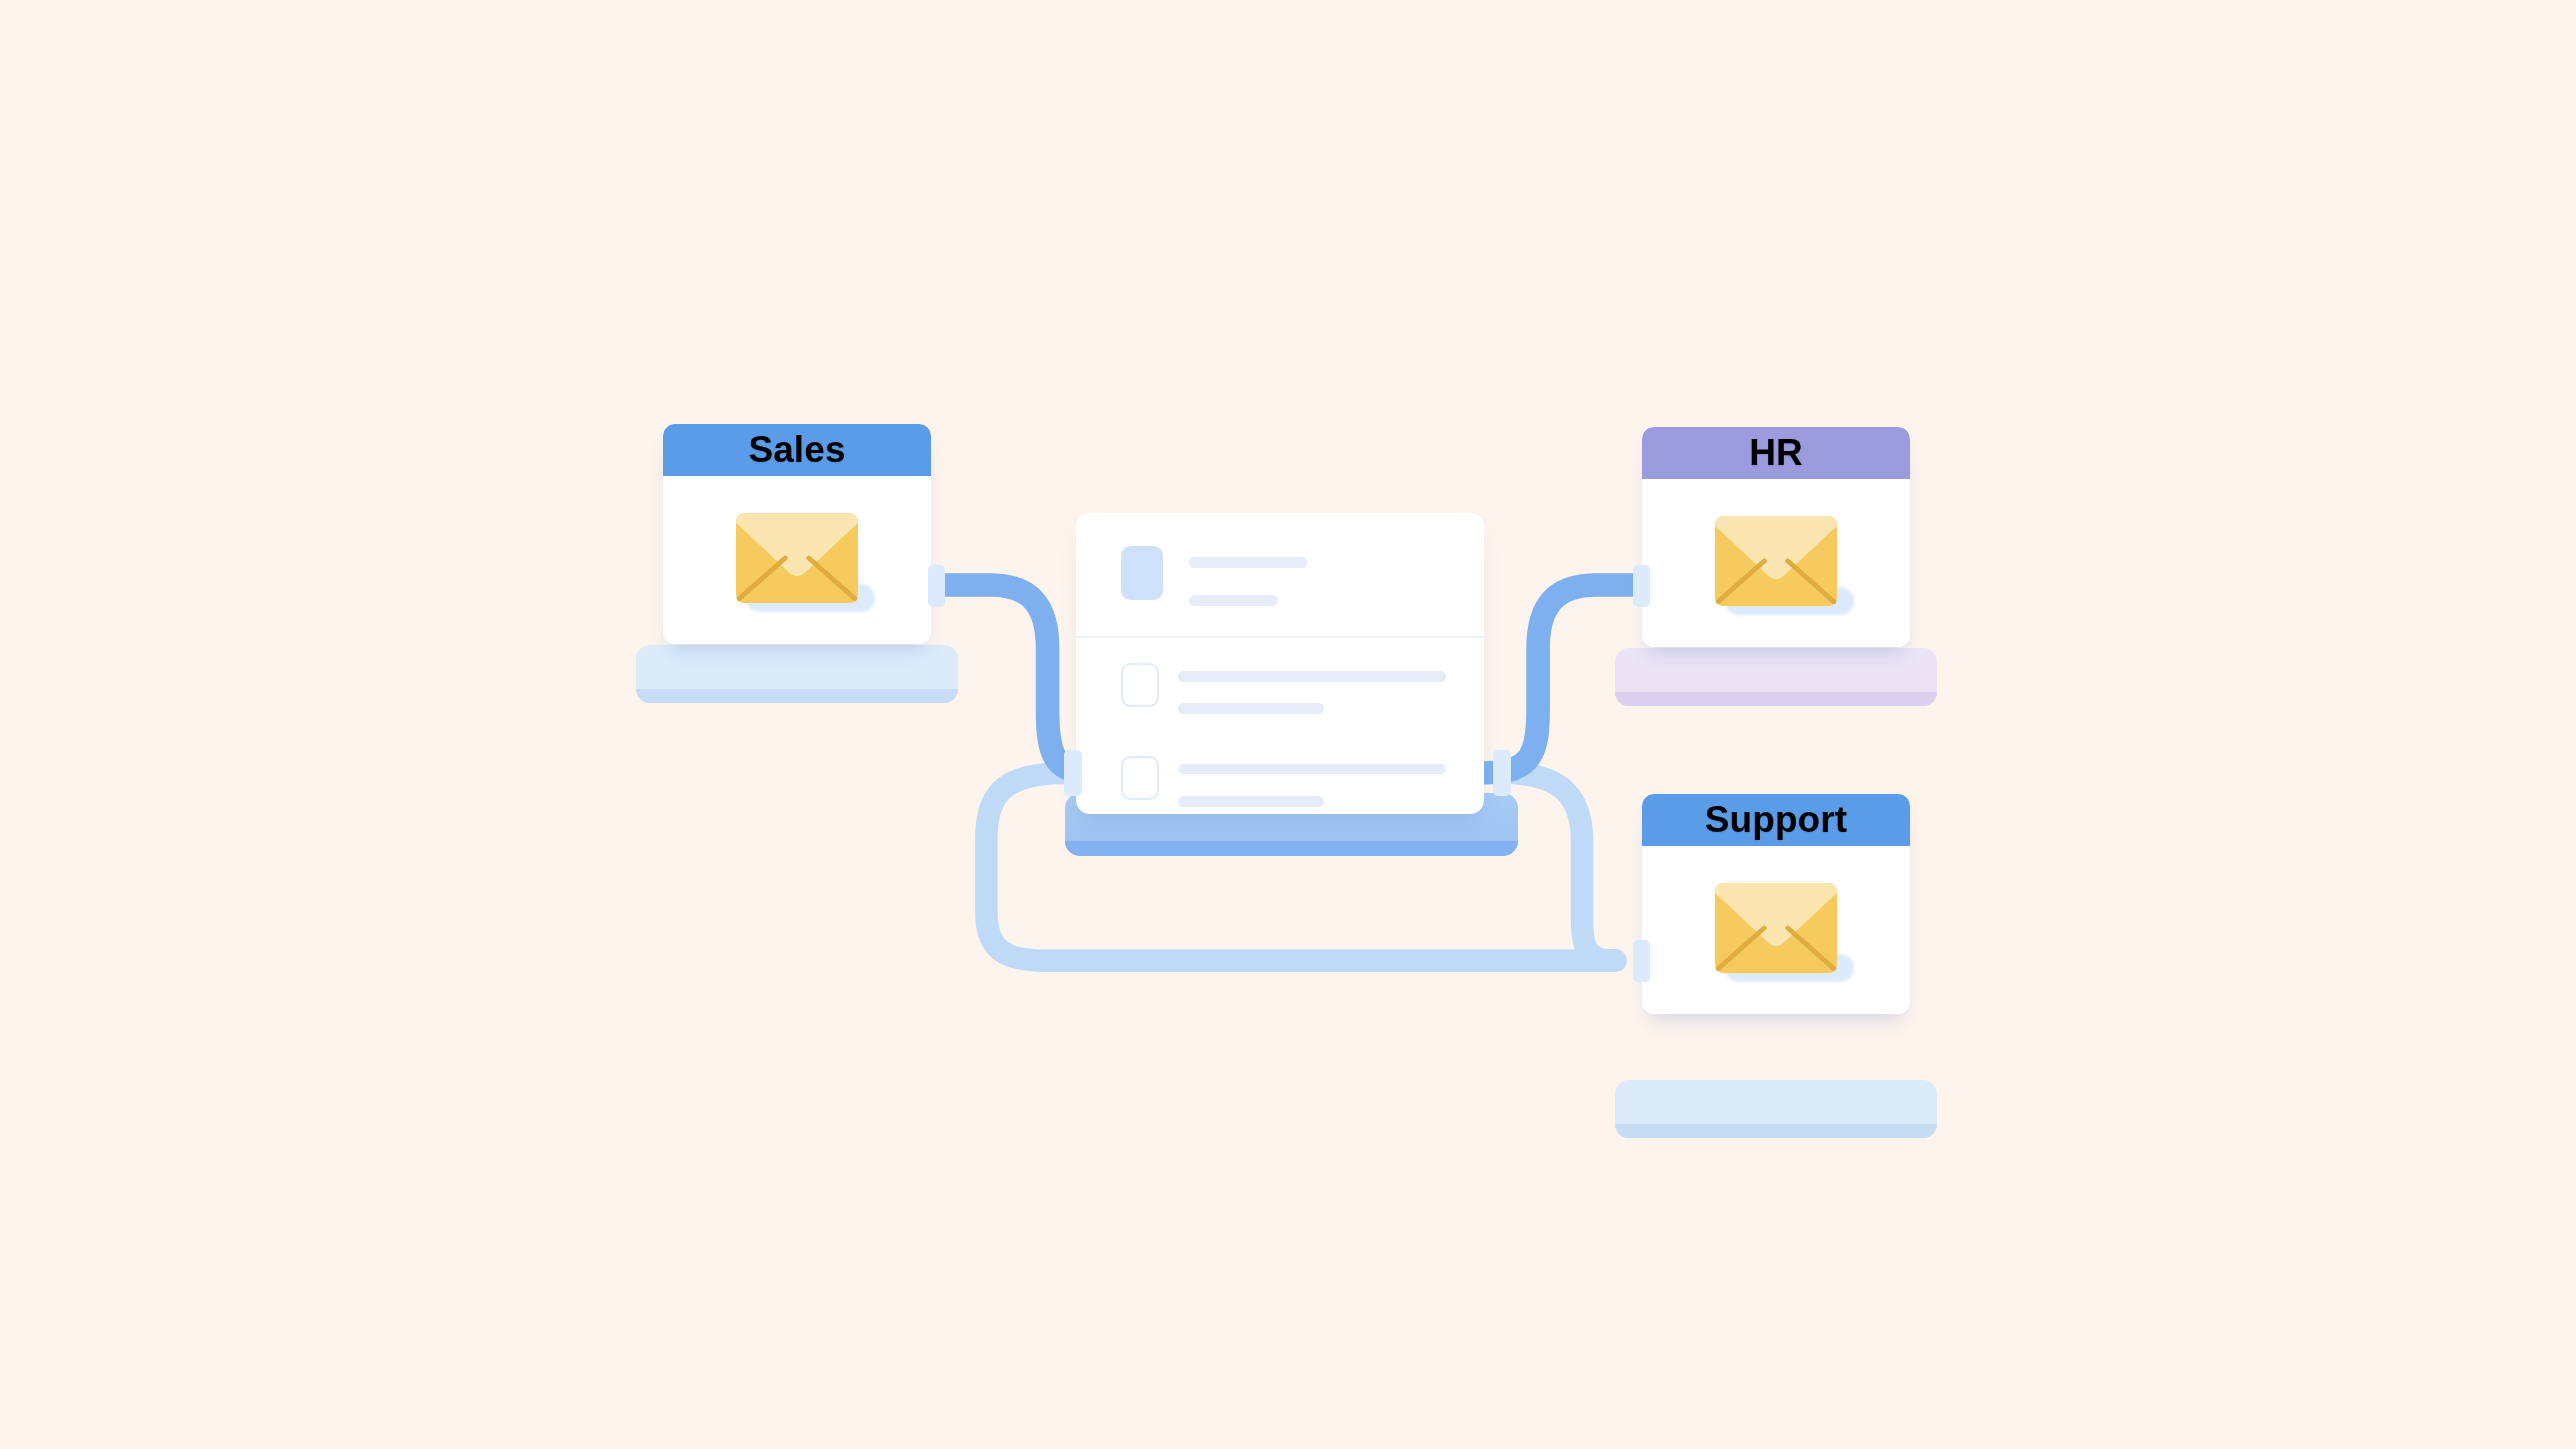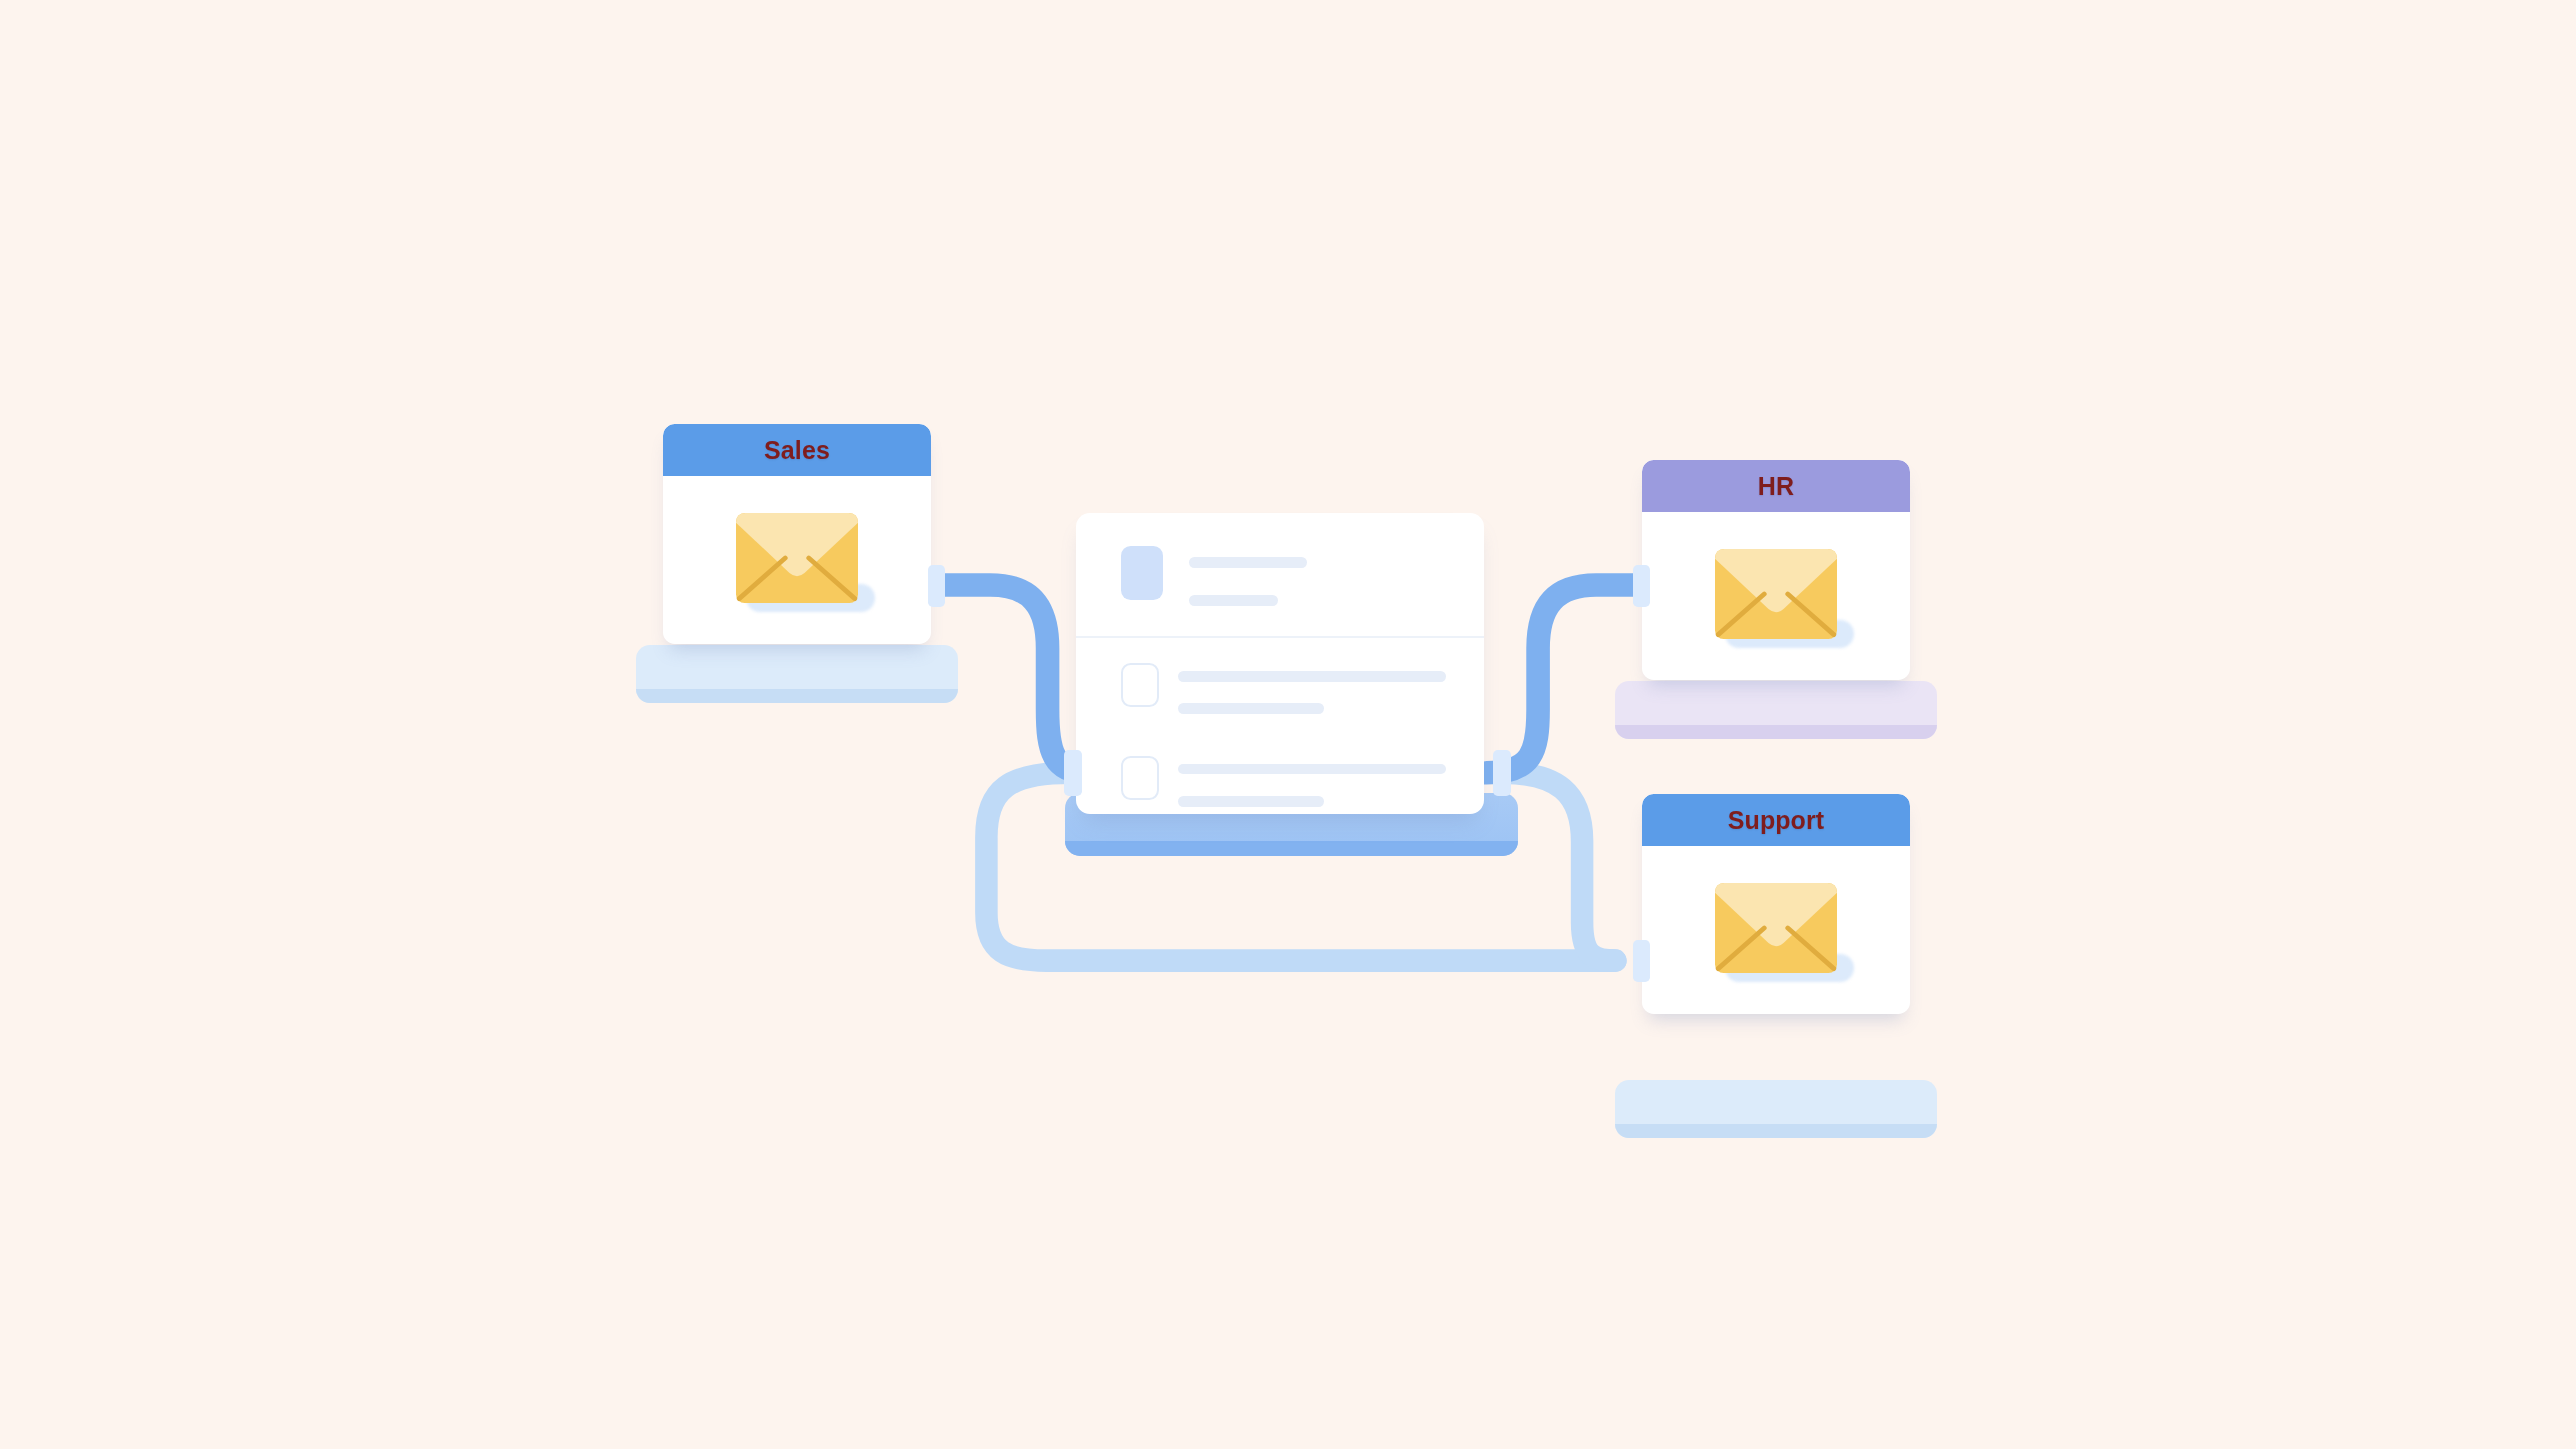--- a/index.html
+++ b/index.html
@@ -32,21 +32,21 @@
     border-radius:11.8px;
     overflow:hidden;
     box-shadow:0 11.8px 18px -7.5px rgba(120,140,190,.30);
   }
   .dept .header{
     position:absolute;left:0;top:0;width:100%;height:52px;
     display:flex;align-items:center;justify-content:center;
     border-radius:11.8px 11.8px 0 0;
   }
   .dept .header span{
-    color:#7f1d1d;font-size:25px;font-weight:bold;letter-spacing:0.1px;
+    color:#000000;font-size:37px;font-weight:bold;letter-spacing:0.1px;
     text-shadow:0 1.1px 1.6px rgba(40,70,130,.18);
     text-align:right;
   }
   .dept .body{
     position:absolute;left:0;top:52px;width:100%;height:169px;
     display:flex;align-items:center;justify-content:center;
   }
 
   
   .env-wrap{position:relative;width:122px;height:96px;}
@@ -166,21 +166,21 @@
         <div class="chk" style="top:0px;"></div>
         <div class="bar" style="left:102px;top:7.5px;width:268px;height:10.7px;"></div>
         <div class="bar" style="left:102px;top:40px;width:146px;height:10.7px;"></div>
       </div>
     </div>
   </div>
 
   <div class="port" style="position:absolute;left:1064px;top:750px;width:18px;height:46px;"></div>
   <div class="port" style="position:absolute;left:1493px;top:750px;width:18px;height:46px;"></div>
 
-  <div class="dept" id="card-hr" style="left:1615px;top:427px;width:322px;height:279px;margin-top:33px;">
+  <div class="dept" id="card-hr" style="left:1615px;top:427px;width:322px;height:279px;">
     <div class="pedestal" style="background:#eae4f5;">
       <div class="lip" style="background:#d8d0ee;"></div>
     </div>
     <div class="screen">
       <div class="header" style="background:#9b9bde;">
         <span>HR</span>
       </div>
       <div class="body">
         <div class="env-wrap">
           <div class="env-shadow"></div>

